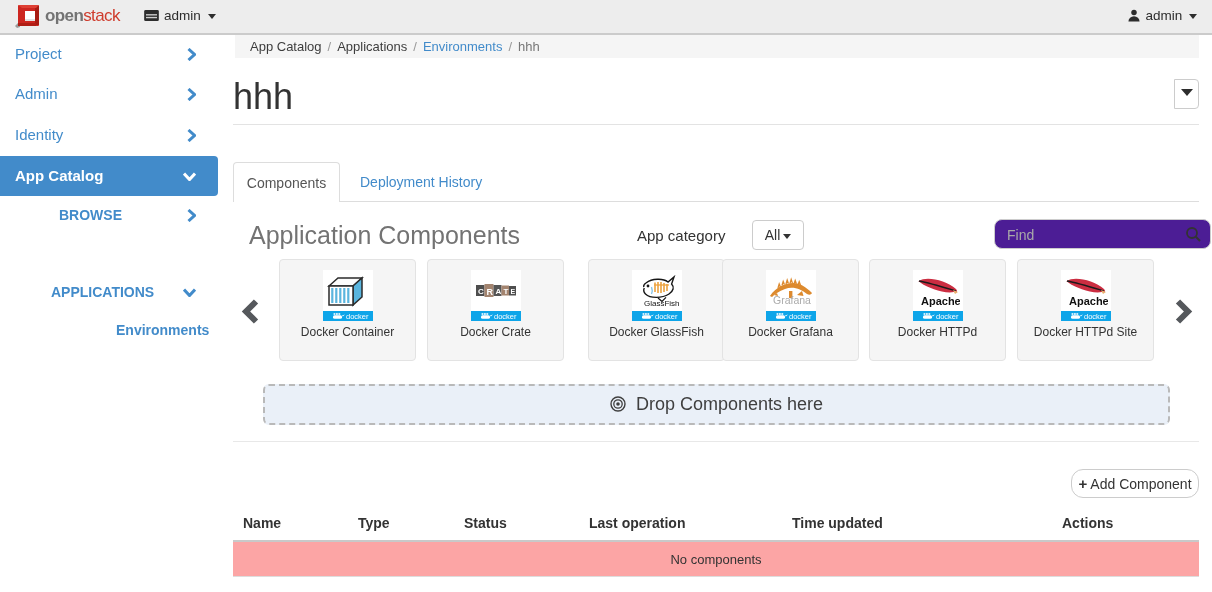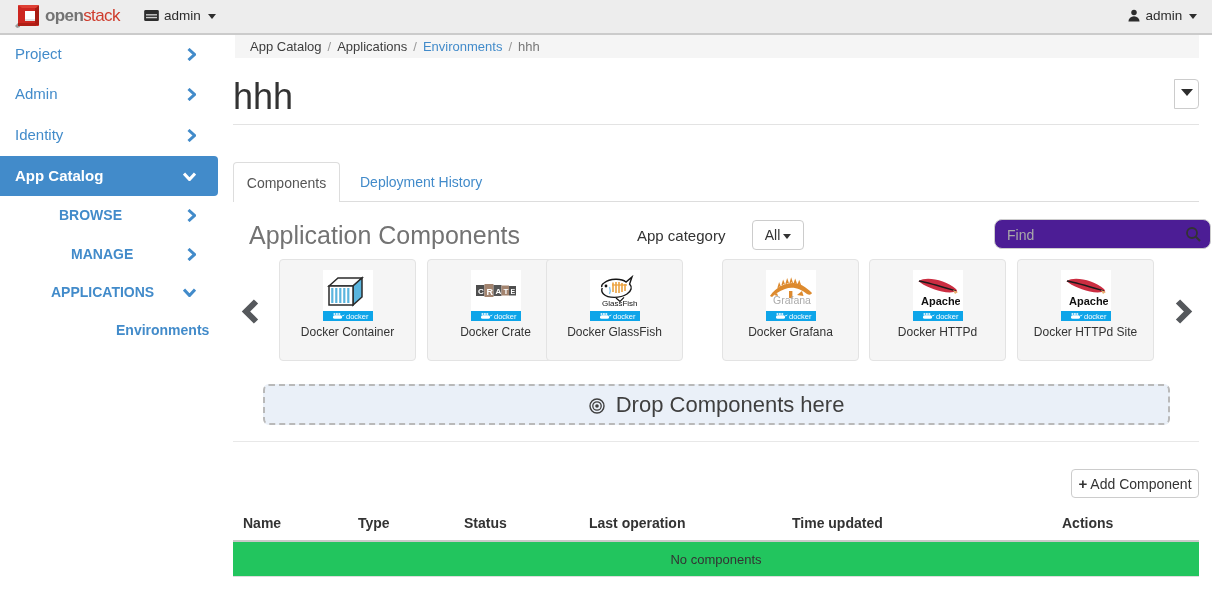--- a/index.html
+++ b/index.html
@@ -53,30 +53,30 @@
 
 .card { position:absolute; top:259px; width:137px; height:102px; background:#f5f5f5; border:1px solid #e3e3e3; border-radius:4px; }
 .icon { position:absolute; left:43px; top:10px; width:50px; }
 .icon .white { width:50px; height:41px; background:#fff; position:relative; }
 .icon .white svg { position:absolute; left:50%; top:50%; transform:translate(-50%,-50%); }
 .banner { width:50px; height:10px; background:#0ea5e9; position:relative; } .banner svg { display:block; }
 .cardlbl { position:absolute; left:0; top:65px; width:100%; text-align:center; font-size:12px; color:#333; }
 .carr { position:absolute; }
 
 
-#drop { position:absolute; left:263px; top:384px; width:907px; height:41px; background:#eaf0f8; border:2px dashed #b9b9b9; border-radius:6px; text-align:center; font-size:22px; color:#3f3f3f; line-height:37px; }
+#drop { position:absolute; left:263px; top:384px; width:907px; height:41px; background:#eaf0f8; border:2px dashed #b9b9b9; border-radius:6px; text-align:center; font-size:18px; color:#3f3f3f; line-height:37px; }
 #drop svg { vertical-align:-2px; margin-right:5px; }
 #hr2 { position:absolute; left:233px; top:441px; width:966px; border-top:1px solid #e8e8e8; }
 
 
-#addbtn { position:absolute; left:1071px; top:469px; width:128px; height:29px; background:#fff; border:1px solid #ccc; border-radius:4px; font-size:14px; color:#333; text-align:center; line-height:27px; }
+#addbtn { position:absolute; left:1071px; top:469px; width:128px; height:29px; background:#fff; border:1px solid #ccc; border-radius:12px; font-size:14px; color:#333; text-align:center; line-height:27px; }
 #addbtn b { font-size:15px; }
 .th { position:absolute; top:515px; font-size:14px; font-weight:bold; color:#333; }
 #thline { position:absolute; left:233px; top:540px; width:966px; border-top:2px solid #c9c9c9; }
-#norow { position:absolute; left:233px; top:542px; width:966px; height:35px; background:#22c55e; border-bottom:1px solid #ddd; text-align:center; font-size:13px; color:#333; line-height:35px; }
+#norow { position:absolute; left:233px; top:542px; width:966px; height:35px; background:#fca5a5; border-bottom:1px solid #ddd; text-align:center; font-size:13px; color:#333; line-height:35px; }
 </style>
 </head>
 <body>
 <div id="page">
 
   <div id="topbar"></div>
   <svg class="abs" style="left:13px;top:3px" width="28" height="26" viewBox="0 0 28 26">
     <polygon points="2,23 7,18 7,24 4,25" fill="#9a9a9a"></polygon>
     <rect x="5" y="2" width="21" height="21" rx="1" fill="#cd2620"></rect>
     <rect x="22" y="3" width="4" height="19" fill="#a81b12"></rect>
@@ -123,26 +123,20 @@
     <svg width="13" height="9" viewBox="0 0 13 9" style="top:16px">
         <path d="M1,1.5 L6.5,7.5 L12,1.5" fill="none" stroke="#fff" stroke-width="3"></path>
       </svg>
     </div>
   <div class="snav snav2" style="top:196px;height:39px;line-height:39px">
       <span class="txt" style="left:59px">BROWSE</span>
     <svg width="9" height="13" viewBox="0 0 9 13" style="top:13px">
         <path d="M1.5,1 L7.5,6.5 L1.5,12" fill="none" stroke="#428bca" stroke-width="3"></path>
       </svg>
     </div>
-  <div class="snav snav2" style="top:235px;height:38px;line-height:38px">
-      <span class="txt" style="left:71px">MANAGE</span>
-    <svg width="9" height="13" viewBox="0 0 9 13" style="top:13px">
-        <path d="M1.5,1 L7.5,6.5 L1.5,12" fill="none" stroke="#428bca" stroke-width="3"></path>
-      </svg>
-    </div>
   <div class="snav snav2" style="top:273px;height:39px;line-height:39px">
       <span class="txt" style="left:51px">APPLICATIONS</span>
     <svg width="13" height="9" viewBox="0 0 13 9" style="top:15px">
         <path d="M1,1.5 L6.5,7.5 L12,1.5" fill="none" stroke="#428bca" stroke-width="3"></path>
       </svg>
     </div>
   <div class="snav snav2" style="top:311px;height:39px;line-height:39px">
       <span class="txt" style="left:116px">Environments</span>
     </div>
 
@@ -229,21 +223,21 @@
             <rect x="13" y="2.2" width="1.8" height="1.6" fill="#fff"></rect>
             <rect x="15.4" y="2.2" width="1.8" height="1.6" fill="#fff"></rect>
       <path d="M19,4.5 l3,-1 l-2.2,2" fill="#fff"></path>
       <text x="23" y="8" font-size="7.5" fill="#fff" font-family="Liberation Sans">docker</text>
     </svg>
         </div>
       </div>
     <div class="cardlbl">Docker Crate</div>
   </div>
 
-  <div class="card" style="left:546px">
+  <div class="card" style="left:588px">
     <div class="icon">
         <div class="white">
       <svg width="44" height="36" viewBox="0 0 44 36">
         <path d="M11,10 C17,5.5 28,5 33,9 L39,4 L36.6,11 C39.5,14 38.5,18 34,21 C27,25.5 15,25.5 10.5,21 C8.6,19 8.3,17 9.3,15" fill="none" stroke="#161616" stroke-width="1.4"></path>
         <path d="M11,10 C9.4,11 8.4,12.6 8.8,14" fill="none" stroke="#161616" stroke-width="1.4"></path>
         <circle cx="13" cy="13" r="1.4" fill="#161616"></circle>
         <path d="M16.5,14 q1.5,4 0,7" fill="none" stroke="#86c4e8" stroke-width="1.4"></path>
         <path d="M20,9.5 v9.5 M23,9 v11 M26,9 v11 M29,10 v9 M32,11 v7" stroke="#eca23f" stroke-width="1.6" fill="none"></path>
         <path d="M19,12 h15" stroke="#eca23f" stroke-width="1.3" fill="none"></path>
         <path d="M23,25 l4,3.4 l4,-4" fill="none" stroke="#161616" stroke-width="1.3"></path>

